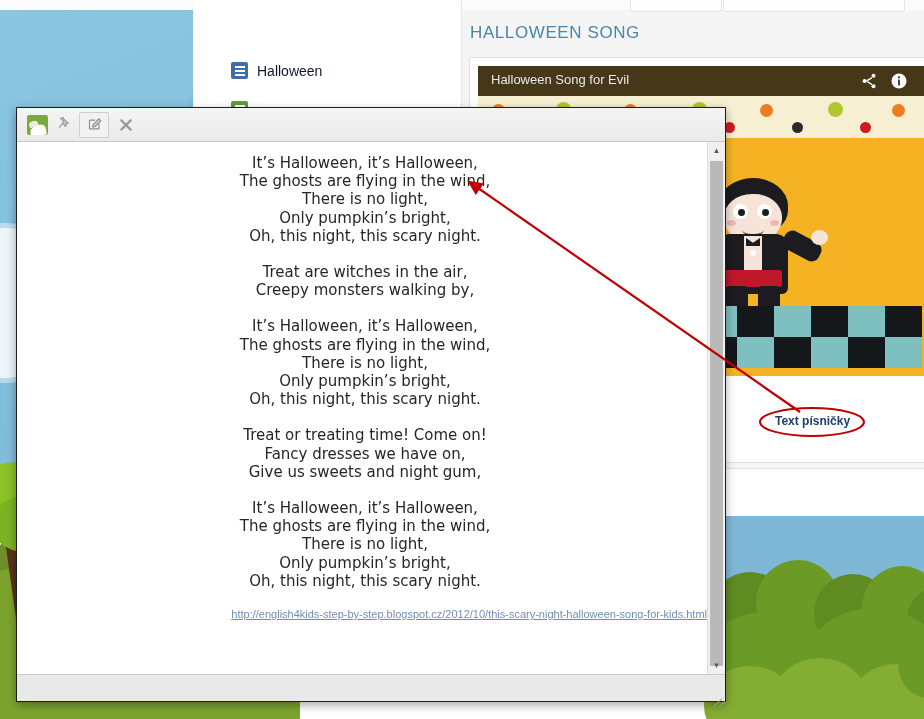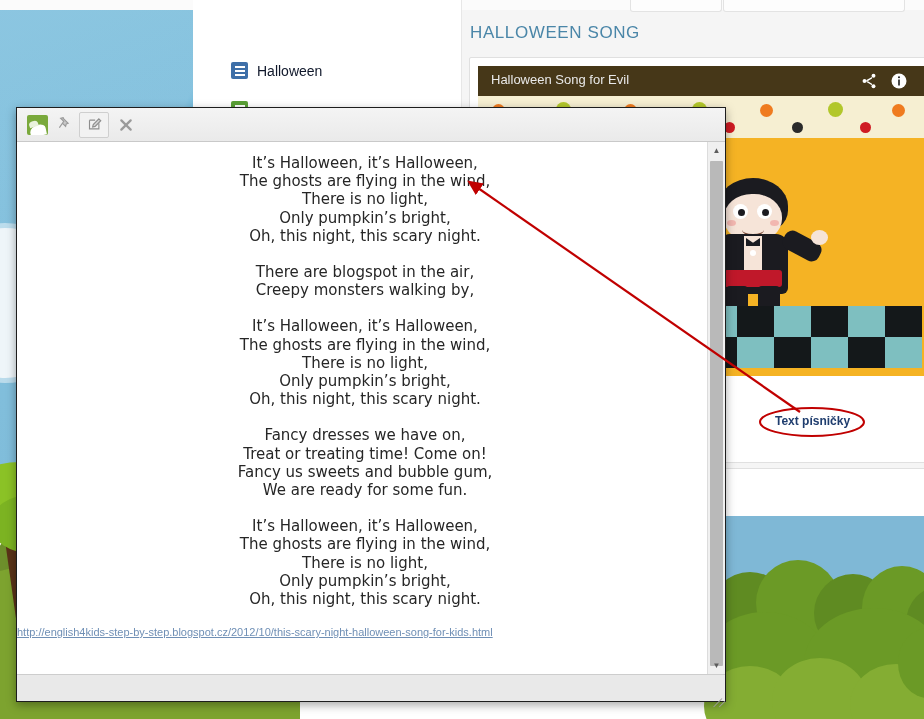--- a/index.html
+++ b/index.html
@@ -160,21 +160,21 @@
   .dlg-content{
     flex:1 1 auto;padding-top:12px;position:relative;
   }
   .stanza{
     text-align:center;font-size:15px;line-height:18.2px;color:#262626;
     font-family:"DejaVu Sans","Liberation Sans",sans-serif;
     margin:0 0 18px 0;padding-left:6px;
   }
   .stanza div{white-space:nowrap;}
   .src-link{
-    display:block;text-align:left;font-size:11px;color:#6f8fb5;text-decoration:underline;
+    display:block;text-align:right;font-size:11px;color:#6f8fb5;text-decoration:underline;
     margin-top:8px;
   }
 
   
   .sbar{
     flex:0 0 17px;width:17px;background:#f0f0f0;border-left:1px solid #dcdcdc;
     position:relative;
   }
   .sb-arrow{
     position:absolute;left:0;width:17px;height:17px;display:flex;align-items:center;justify-content:center;
@@ -379,35 +379,34 @@
     <div class="dlg-content">
       <div id="lyrics-host">
           <div class="stanza">
             <div>It’s Halloween, it’s Halloween,</div>
             <div>The ghosts are flying in the wind,</div>
             <div>There is no light,</div>
             <div>Only pumpkin’s bright,</div>
             <div>Oh, this night, this scary night.</div>
           </div>
           <div class="stanza">
-            <div>There are blogspot in the air,</div>
+            <div>Treat are witches in the air,</div>
             <div>Creepy monsters walking by,</div>
           </div>
           <div class="stanza">
             <div>It’s Halloween, it’s Halloween,</div>
             <div>The ghosts are flying in the wind,</div>
             <div>There is no light,</div>
             <div>Only pumpkin’s bright,</div>
             <div>Oh, this night, this scary night.</div>
           </div>
           <div class="stanza">
+            <div>Treat or treating time! Come on!</div>
             <div>Fancy dresses we have on,</div>
-            <div>Treat or treating time! Come on!</div>
-            <div>Fancy us sweets and bubble gum,</div>
-            <div>We are ready for some fun.</div>
+            <div>Give us sweets and night gum,</div>
           </div>
           <div class="stanza">
             <div>It’s Halloween, it’s Halloween,</div>
             <div>The ghosts are flying in the wind,</div>
             <div>There is no light,</div>
             <div>Only pumpkin’s bright,</div>
             <div>Oh, this night, this scary night.</div>
           </div>
         </div>
       <a class="src-link" href="#">http://english4kids-step-by-step.blogspot.cz/2012/10/this-scary-night-halloween-song-for-kids.html</a>

